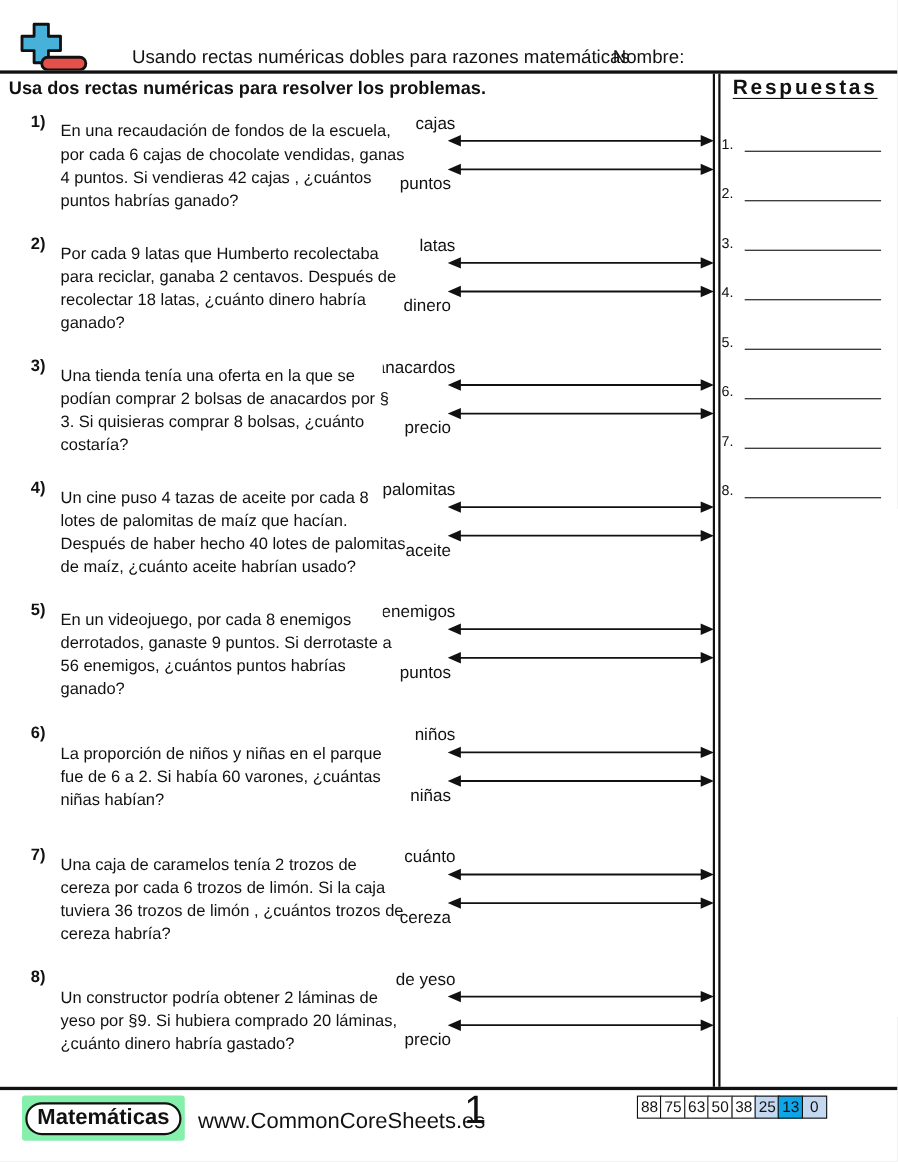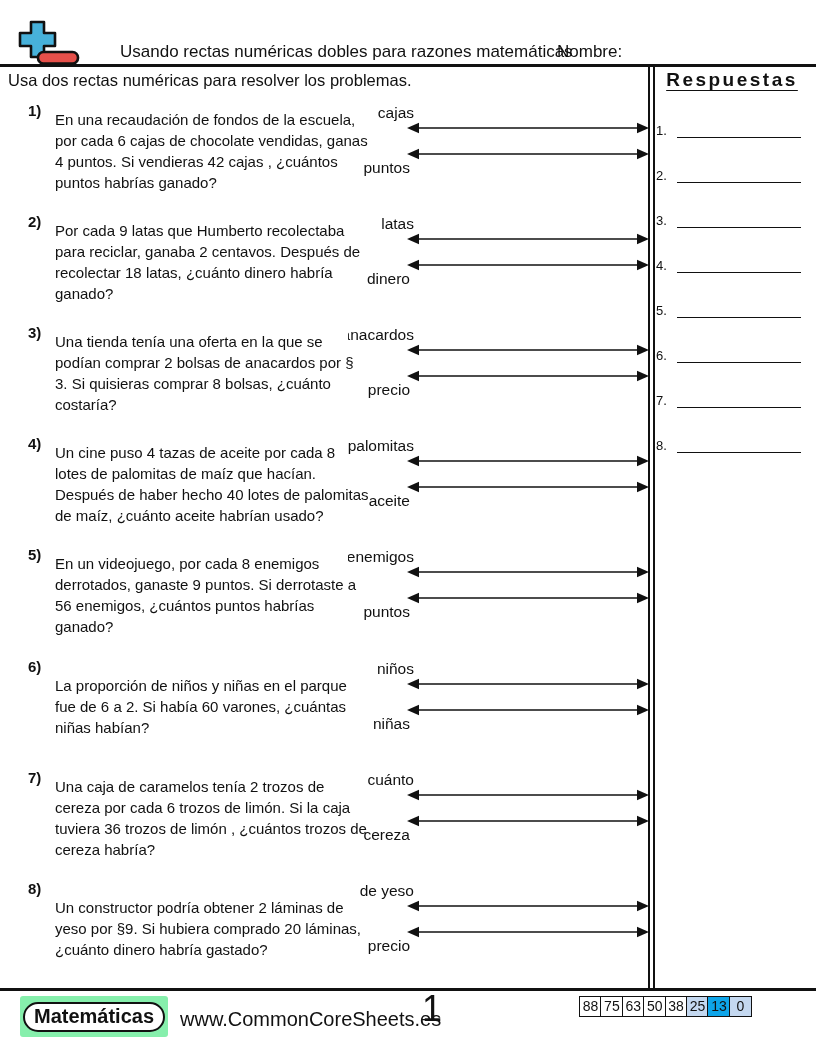--- a/index.html
+++ b/index.html
@@ -5,21 +5,21 @@
   html,body{margin:0;padding:0;background:#e8e8e8;}
   .page{
     position:relative;width:816px;height:1056px;margin:0 auto;background:#ffffff;
     font-family:"Liberation Sans",sans-serif;color:#111;overflow:hidden;
   }
   
   .logo-svg{position:absolute;left:14px;top:16px;}
   .doc-title{position:absolute;left:120px;top:42px;font-size:17px;white-space:nowrap;}
   .name-label{position:absolute;left:557px;top:42px;font-size:17px;}
   .header-rule{position:absolute;left:0;top:64px;width:816px;height:3px;background:#111;}
-  .instruction{position:absolute;left:8px;top:71px;font-size:16.5px;font-weight:normal;white-space:nowrap;}
+  .instruction{position:absolute;left:8px;top:71px;font-size:16.5px;font-weight:bold;white-space:nowrap;}
   
   .sep-a{position:absolute;left:648px;top:67px;width:2px;height:921px;background:#111;}
   .sep-b{position:absolute;left:653px;top:67px;width:2px;height:921px;background:#111;}
   
   .answers-title{
     position:absolute;left:658px;top:69px;width:148px;text-align:center;
     font-size:19px;font-weight:bold;letter-spacing:2.5px;
     text-decoration:underline;text-underline-offset:4px;white-space:nowrap;
   }
   .answer-item{position:absolute;left:656px;width:150px;height:22px;display:flex;align-items:flex-end;font-size:13px;}

